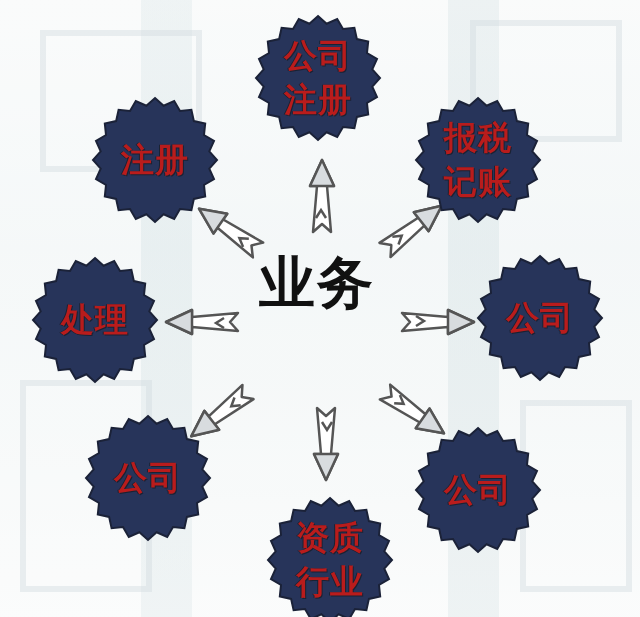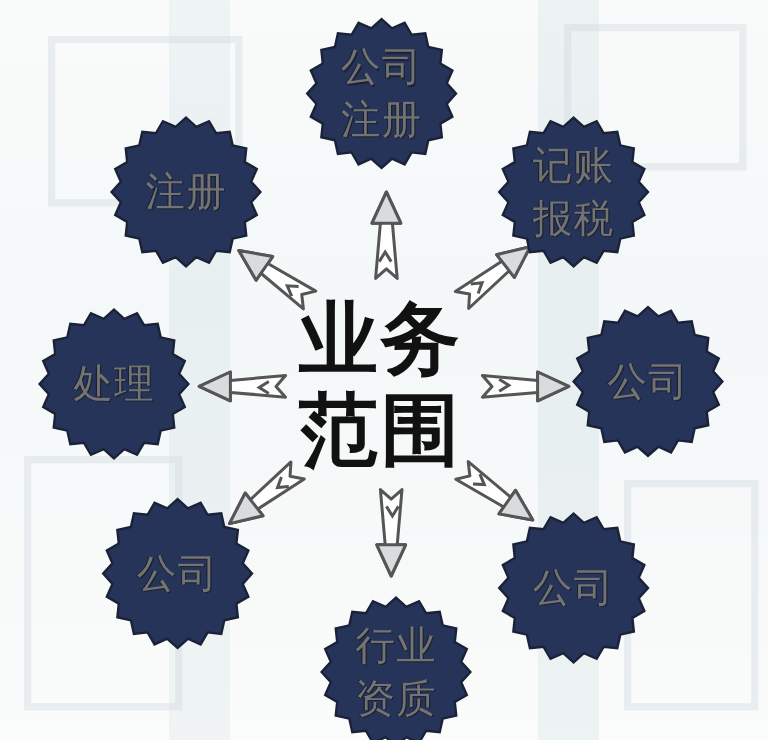--- a/index.html
+++ b/index.html
@@ -6,26 +6,26 @@
   body { width:640px; height:617px; overflow:hidden; position:relative;
          background:#eef3f4; font-family:"DejaVu Sans","Liberation Sans",sans-serif; }
   .bg { position:absolute; inset:0;
         background:
           linear-gradient(90deg, rgba(255,255,255,0.55) 0 22%, rgba(230,238,240,0.4) 22% 30%, rgba(255,255,255,0.5) 30% 70%, rgba(228,236,238,0.45) 70% 78%, rgba(255,255,255,0.5) 78%),
           linear-gradient(180deg, #f4f7f7 0%, #e9f0f1 40%, #eef3f3 70%, #f6f8f8 100%); }
   .ghost { position:absolute; border:6px solid rgba(210,220,224,0.45); }
   .badge { position:absolute; width:128px; height:128px; margin-left:-64px; margin-top:-64px; }
   .badge svg { position:absolute; inset:0; }
   .badge .txt { position:absolute; inset:0; display:flex; flex-direction:column;
-        align-items:center; justify-content:center; color:#737373; font-weight:normal;
+        align-items:center; justify-content:center; color:#b91c1c; font-weight:bold;
         font-size:33px; line-height:44px; letter-spacing:1px;
         text-shadow:1px 1px 0 #1a2233, -1px 0 0 #1a2233; }
   .center-title { position:absolute; left:232px; top:245px; width:170px;
         display:flex; flex-direction:column; align-items:center;
-        font-weight:bold; color:#111; font-size:66px; line-height:76px; letter-spacing:2px; }
+        font-weight:bold; color:#111; font-size:56px; line-height:76px; letter-spacing:2px; }
   .arrows { position:absolute; inset:0; }
 </style>
 </head>
 <body>
 
 <div class="bg"></div>
 <div class="ghost" style="left:40px;top:30px;width:150px;height:130px;"></div>
 <div class="ghost" style="left:470px;top:20px;width:140px;height:110px;"></div>
 <div class="ghost" style="left:20px;top:380px;width:120px;height:200px;"></div>
 <div class="ghost" style="left:520px;top:400px;width:100px;height:180px;"></div>
@@ -52,21 +52,20 @@
 
   <use href="#arrow" transform="translate(248,392) rotate(142)"></use>
 
   <use href="#arrow" transform="translate(385,392) rotate(35)"></use>
 
   <use href="#arrow" transform="translate(326,408) rotate(90)"></use>
 </svg>
 
 <div class="center-title">
   <span>业务</span>
-  <span>范围</span>
 </div>
 
 <div class="badge" style="left:318px;top:78px;">
   <svg width="128" height="128" viewBox="-64 -64 128 128">
     <polygon class="seal" fill="#27345a" stroke="#1b2238" stroke-width="2" points="0.0,-62.0 8.6,-54.3 19.2,-59.0 25.0,-49.0 36.4,-50.2 38.9,-38.9 50.2,-36.4 49.0,-25.0 59.0,-19.2 54.3,-8.6 62.0,0.0 54.3,8.6 59.0,19.2 49.0,25.0 50.2,36.4 38.9,38.9 36.4,50.2 25.0,49.0 19.2,59.0 8.6,54.3 0.0,62.0 -8.6,54.3 -19.2,59.0 -25.0,49.0 -36.4,50.2 -38.9,38.9 -50.2,36.4 -49.0,25.0 -59.0,19.2 -54.3,8.6 -62.0,0.0 -54.3,-8.6 -59.0,-19.2 -49.0,-25.0 -50.2,-36.4 -38.9,-38.9 -36.4,-50.2 -25.0,-49.0 -19.2,-59.0 -8.6,-54.3"></polygon>
   </svg>
   <div class="txt">
     <span>公司</span>
     <span>注册</span>
   </div>
@@ -79,22 +78,22 @@
   <div class="txt">
     <span>注册</span>
   </div>
 </div>
 
 <div class="badge" style="left:478px;top:160px;">
   <svg width="128" height="128" viewBox="-64 -64 128 128">
     <polygon class="seal" fill="#27345a" stroke="#1b2238" stroke-width="2" points="0.0,-62.0 8.6,-54.3 19.2,-59.0 25.0,-49.0 36.4,-50.2 38.9,-38.9 50.2,-36.4 49.0,-25.0 59.0,-19.2 54.3,-8.6 62.0,0.0 54.3,8.6 59.0,19.2 49.0,25.0 50.2,36.4 38.9,38.9 36.4,50.2 25.0,49.0 19.2,59.0 8.6,54.3 0.0,62.0 -8.6,54.3 -19.2,59.0 -25.0,49.0 -36.4,50.2 -38.9,38.9 -50.2,36.4 -49.0,25.0 -59.0,19.2 -54.3,8.6 -62.0,0.0 -54.3,-8.6 -59.0,-19.2 -49.0,-25.0 -50.2,-36.4 -38.9,-38.9 -36.4,-50.2 -25.0,-49.0 -19.2,-59.0 -8.6,-54.3"></polygon>
   </svg>
   <div class="txt">
+    <span>报税</span>
     <span>记账</span>
-    <span>报税</span>
   </div>
 </div>
 
 <div class="badge" style="left:95px;top:320px;">
   <svg width="128" height="128" viewBox="-64 -64 128 128">
     <polygon class="seal" fill="#27345a" stroke="#1b2238" stroke-width="2" points="0.0,-62.0 8.6,-54.3 19.2,-59.0 25.0,-49.0 36.4,-50.2 38.9,-38.9 50.2,-36.4 49.0,-25.0 59.0,-19.2 54.3,-8.6 62.0,0.0 54.3,8.6 59.0,19.2 49.0,25.0 50.2,36.4 38.9,38.9 36.4,50.2 25.0,49.0 19.2,59.0 8.6,54.3 0.0,62.0 -8.6,54.3 -19.2,59.0 -25.0,49.0 -36.4,50.2 -38.9,38.9 -50.2,36.4 -49.0,25.0 -59.0,19.2 -54.3,8.6 -62.0,0.0 -54.3,-8.6 -59.0,-19.2 -49.0,-25.0 -50.2,-36.4 -38.9,-38.9 -36.4,-50.2 -25.0,-49.0 -19.2,-59.0 -8.6,-54.3"></polygon>
   </svg>
   <div class="txt">
     <span>处理</span>
   </div>
@@ -125,16 +124,16 @@
   <div class="txt">
     <span>公司</span>
   </div>
 </div>
 
 <div class="badge" style="left:330px;top:560px;">
   <svg width="128" height="128" viewBox="-64 -64 128 128">
     <polygon class="seal" fill="#27345a" stroke="#1b2238" stroke-width="2" points="0.0,-62.0 8.6,-54.3 19.2,-59.0 25.0,-49.0 36.4,-50.2 38.9,-38.9 50.2,-36.4 49.0,-25.0 59.0,-19.2 54.3,-8.6 62.0,0.0 54.3,8.6 59.0,19.2 49.0,25.0 50.2,36.4 38.9,38.9 36.4,50.2 25.0,49.0 19.2,59.0 8.6,54.3 0.0,62.0 -8.6,54.3 -19.2,59.0 -25.0,49.0 -36.4,50.2 -38.9,38.9 -50.2,36.4 -49.0,25.0 -59.0,19.2 -54.3,8.6 -62.0,0.0 -54.3,-8.6 -59.0,-19.2 -49.0,-25.0 -50.2,-36.4 -38.9,-38.9 -36.4,-50.2 -25.0,-49.0 -19.2,-59.0 -8.6,-54.3"></polygon>
   </svg>
   <div class="txt">
+    <span>资质</span>
     <span>行业</span>
-    <span>资质</span>
   </div>
 </div>
 
 </body></html>

